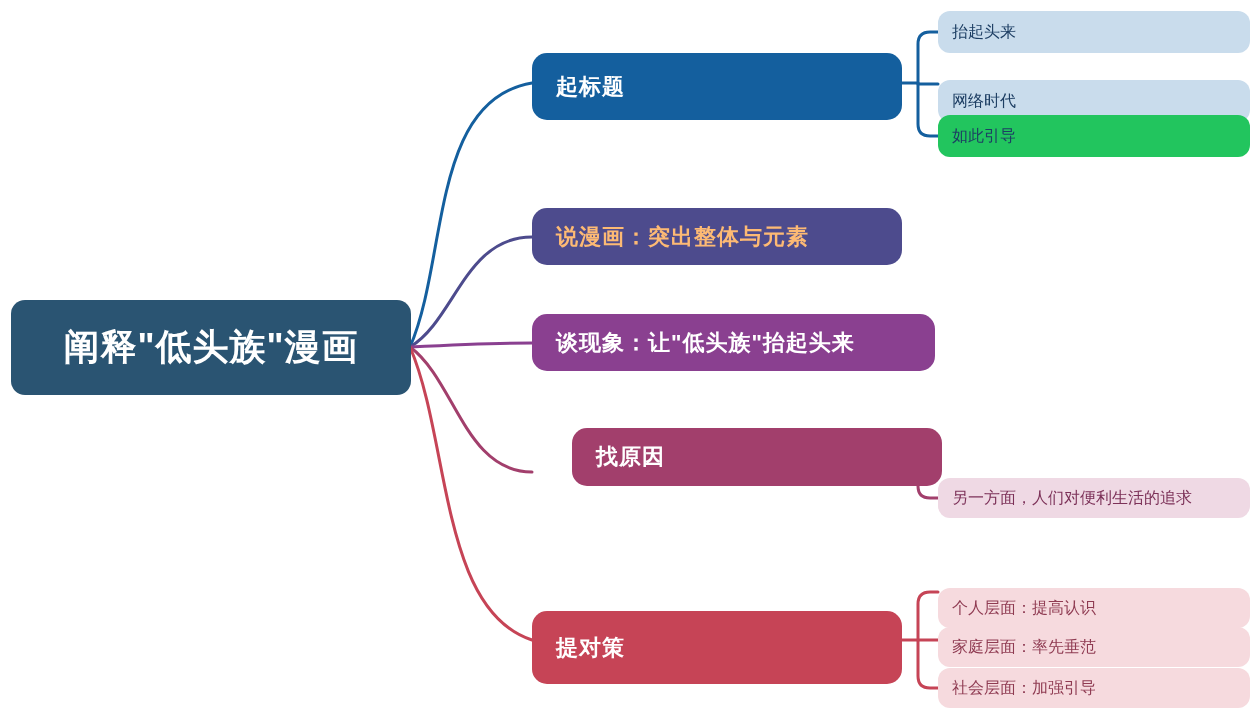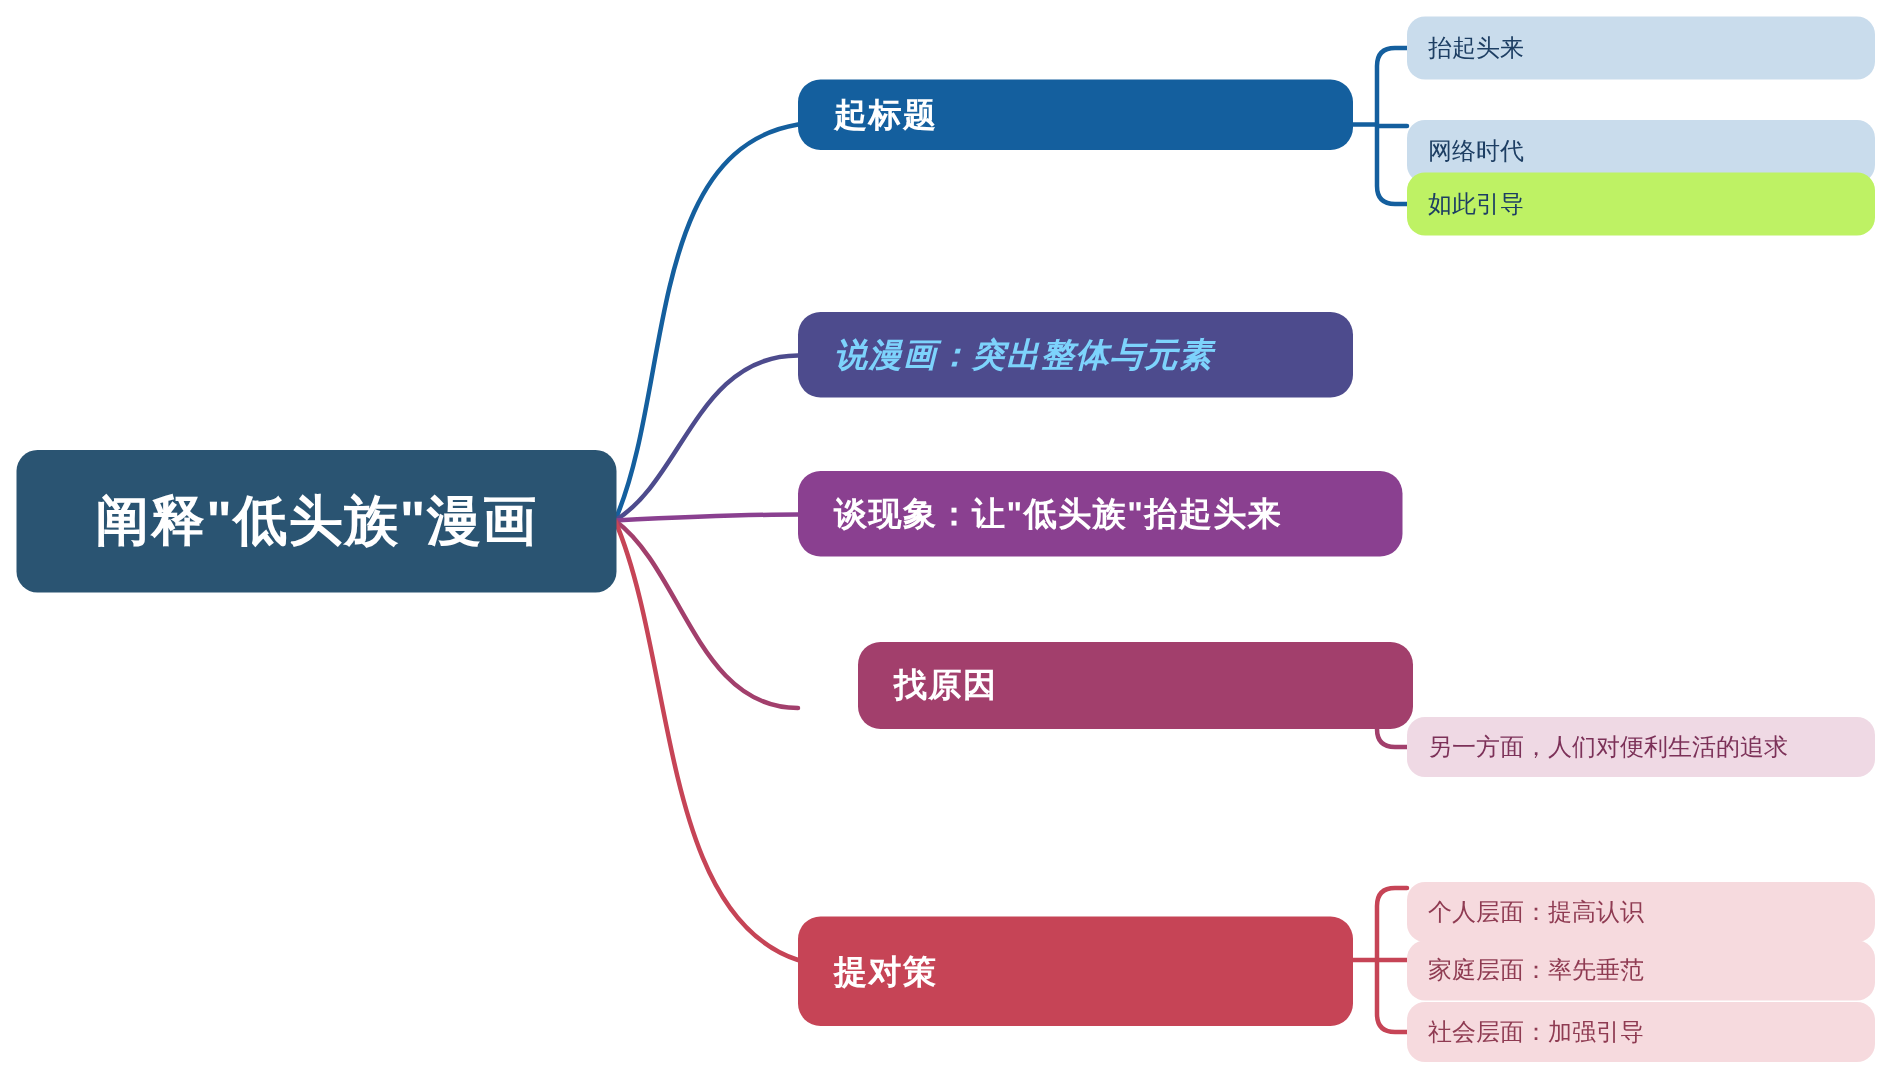--- a/index.html
+++ b/index.html
@@ -17,21 +17,21 @@
   }
   .root {
     left:11px; top:300px; width:400px; height:95px;
     justify-content:center; border-radius:14px;
     font-size:36px; font-weight:bold; letter-spacing:1px;
   }
   .branch {
     left:532px; width:370px; height:58px; border-radius:15px;
     padding-left:24px; font-size:22px; font-weight:bold; letter-spacing:1px;
   }
-  .b0 { top:53px;  height:47px; }
+  .b0 { top:53px;  height:67px; }
   .b1 { top:208px; height:57px; }
   .b2 { top:314px; height:57px; width:403px; }
   .b3 { top:428px; height:58px;margin-left:40px; }
   .b4 { top:611px; height:73px; }
 
   .child {
     left:938px; width:312px; height:42px; border-radius:12px;
     padding-left:14px; font-size:16px;
   }
   .c00 { top:11px;  } .c01 { top:80px;  } .c02 { top:115px; }
@@ -60,31 +60,31 @@
 
     <path d="M902,640 L918,640" stroke="#c64456"></path>
     <path d="M938,592 L930,592 Q918,592 918,604 L918,676 Q918,688 930,688 L938,688" stroke="#c64456"></path>
     <path d="M918,640 L938,640" stroke="#c64456"></path>
   </svg>
 
   <div class="node root" style="background: rgb(42, 84, 114); color: rgb(255, 255, 255);">阐释"低头族"漫画</div>
 
   <div class="node branch b0" style="background: rgb(20, 95, 158); color: rgb(255, 255, 255);">起标题</div>
 
-  <div class="node branch b1" style="background: rgb(77, 75, 141); color: #7dd3fc; font-style: italic;">说漫画：突出整体与元素</div>
+  <div class="node branch b1" style="background: rgb(77, 75, 141); color: #fdba74;">说漫画：突出整体与元素</div>
 
   <div class="node branch b2" style="background: rgb(138, 64, 144); color: rgb(255, 255, 255);">谈现象：让"低头族"抬起头来</div>
 
   <div class="node branch b3" style="background: rgb(162, 63, 108); color: rgb(255, 255, 255);">找原因</div>
 
   <div class="node branch b4" style="background: rgb(198, 68, 86); color: rgb(255, 255, 255);">提对策</div>
 
   <div class="node child c00" style="background: rgb(201, 220, 236); color: rgb(29, 62, 99);">抬起头来</div>
   <div class="node child c01" style="background: rgb(201, 220, 236); color: rgb(29, 62, 99);">网络时代</div>
-  <div class="node child c02" style="background: #bef264; color: rgb(29, 62, 99);">如此引导</div>
+  <div class="node child c02" style="background: #22c55e; color: rgb(29, 62, 99);">如此引导</div>
 
   <div class="node child c31" style="background: rgb(239, 217, 228); color: rgb(124, 49, 88);">另一方面，人们对便利生活的追求</div>
 
   <div class="node child c40" style="background: rgb(246, 218, 222); color: rgb(143, 59, 82);">个人层面：提高认识</div>
   <div class="node child c41" style="background: rgb(246, 218, 222); color: rgb(143, 59, 82);">家庭层面：率先垂范</div>
   <div class="node child c42" style="background: rgb(246, 218, 222); color: rgb(143, 59, 82);">社会层面：加强引导</div>
 
 </div>
 
 </body></html>

